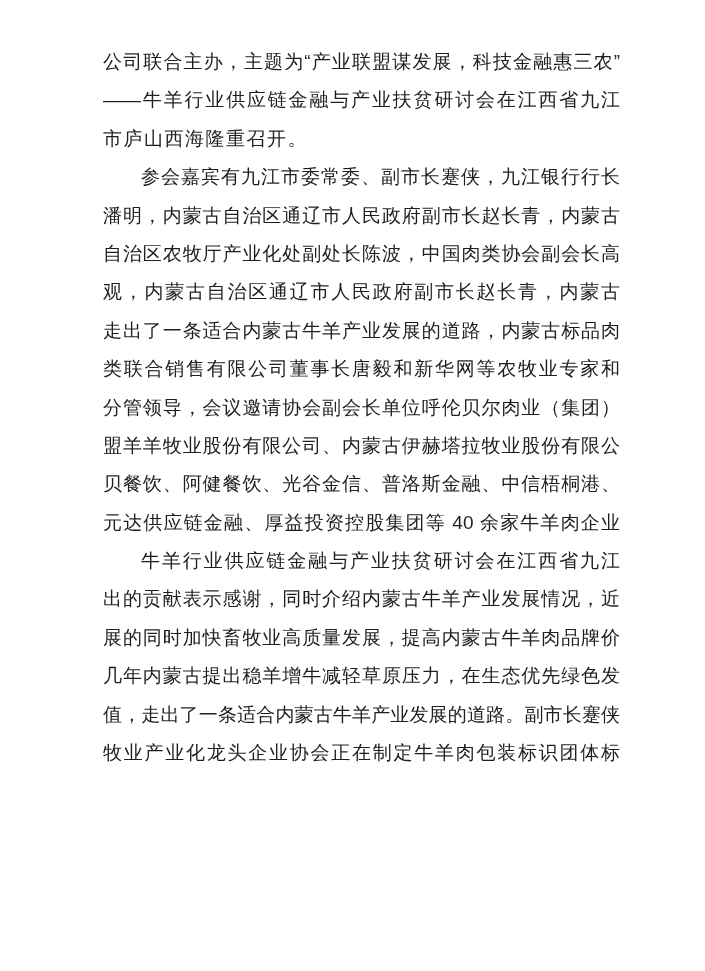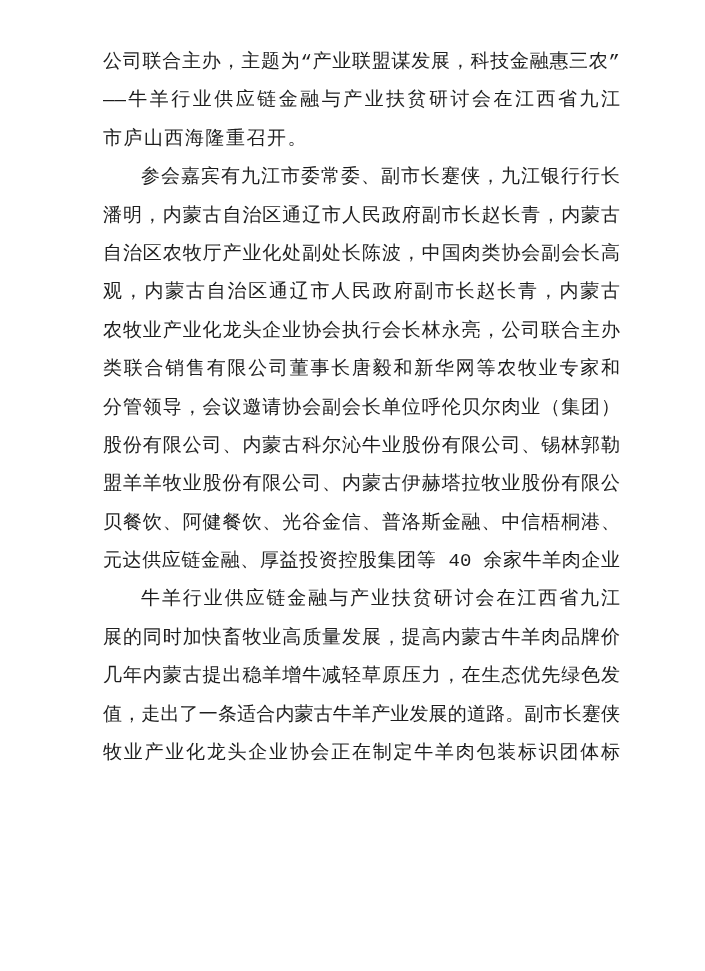--- a/index.html
+++ b/index.html
@@ -6,21 +6,21 @@
     margin: 0;
     padding: 0;
     background: #ffffff;
   }
   .page {
     position: relative;
     width: 705px;
     height: 896px;
     background: #ffffff;
     overflow: hidden;
-    font-family: Liberation Mono, monospace;
+    font-family: Liberation Sans, sans-serif;
   }
   .content {
     position: absolute;
     left: 103px;
     top: 43px;
     width: 517px;
   }
   .line {
     font-size: 19px;
     height: 38.4px;
@@ -54,28 +54,28 @@
 
 <div class="page">
   <div class="content" id="paragraphs-container">
       <div class="line">公司联合主办，主题为“产业联盟谋发展，科技金融惠三农”</div>
       <div class="line">——牛羊行业供应链金融与产业扶贫研讨会在江西省九江</div>
       <div class="line last">市庐山西海隆重召开。</div>
       <div class="line indent">参会嘉宾有九江市委常委、副市长蹇侠，九江银行行长</div>
       <div class="line">潘明，内蒙古自治区通辽市人民政府副市长赵长青，内蒙古</div>
       <div class="line">自治区农牧厅产业化处副处长陈波，中国肉类协会副会长高</div>
       <div class="line">观，内蒙古自治区通辽市人民政府副市长赵长青，内蒙古</div>
-      <div class="line">农牧业产业化龙头企业协会执行会长林永亮，公司联合主办</div>
+      <div class="line">走出了一条适合内蒙古牛羊产业发展的道路，内蒙古标品肉</div>
       <div class="line">类联合销售有限公司董事长唐毅和新华网等农牧业专家和</div>
       <div class="line">分管领导，会议邀请协会副会长单位呼伦贝尔肉业（集团）</div>
-      <div class="line">股份有限公司、内蒙古科尔沁牛业股份有限公司、锡林郭勒</div>
       <div class="line">盟羊羊牧业股份有限公司、内蒙古伊赫塔拉牧业股份有限公</div>
       <div class="line">贝餐饮、阿健餐饮、光谷金信、普洛斯金融、中信梧桐港、</div>
       <div class="line">元达供应链金融、厚益投资控股集团等 40 余家牛羊肉企业</div>
       <div class="line indent">牛羊行业供应链金融与产业扶贫研讨会在江西省九江</div>
+      <div class="line">出的贡献表示感谢，同时介绍内蒙古牛羊产业发展情况，近</div>
       <div class="line">展的同时加快畜牧业高质量发展，提高内蒙古牛羊肉品牌价</div>
       <div class="line">几年内蒙古提出稳羊增牛减轻草原压力，在生态优先绿色发</div>
       <div class="line">值，走出了一条适合内蒙古牛羊产业发展的道路。副市长蹇侠</div>
       <div class="line">牧业产业化龙头企业协会正在制定牛羊肉包装标识团体标</div>
     </div>
   <div class="footer">
     <span>- 7 -</span>
   </div>
 </div>
 

